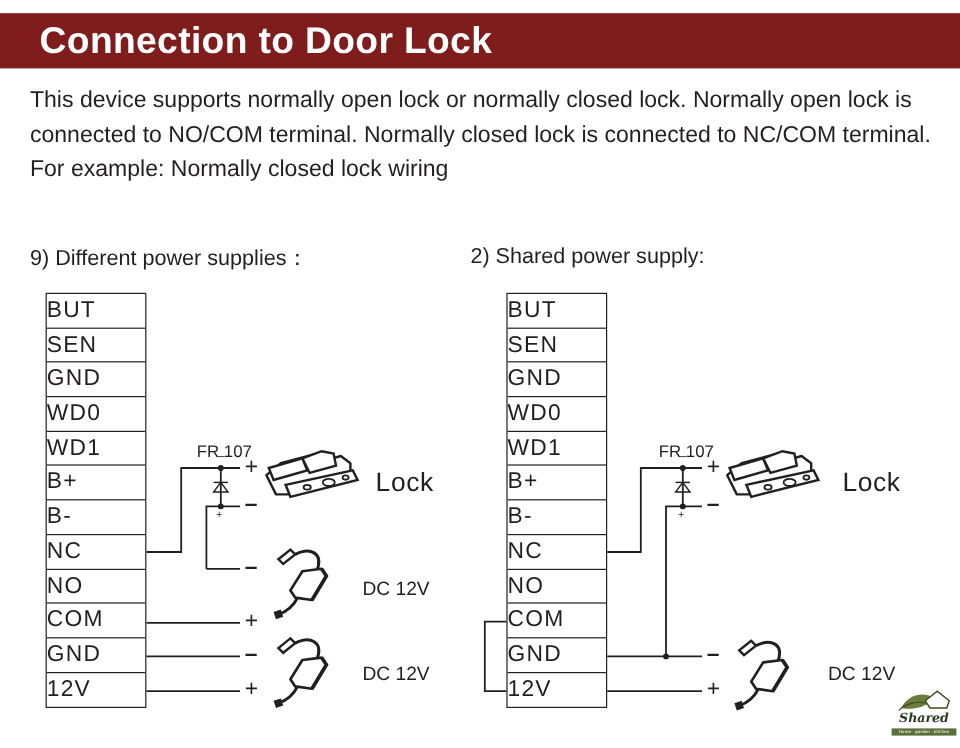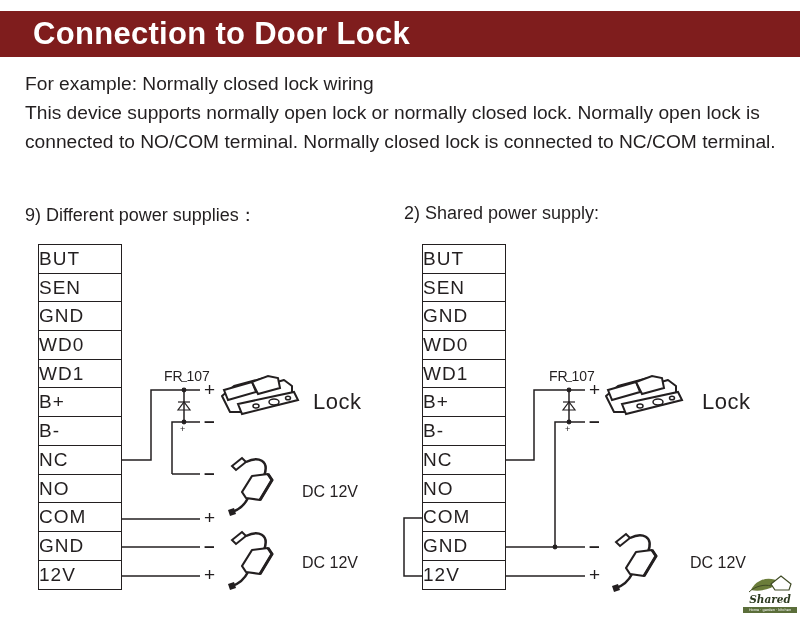--- a/index.html
+++ b/index.html
@@ -22,26 +22,26 @@
   .logo-tag { position:absolute; left:2px; top:35px; width:54px; height:6px; background:#5b6e3a; color:#fff; font-size:3.5px; line-height:6px; text-align:center; font-family:"DejaVu Sans", sans-serif; overflow:hidden; }
 </style>
 </head>
 <body>
 
 <div class="banner">
   <div class="banner-title">Connection to Door Lock</div>
 </div>
 
 <div class="desc">
+  <p>This device supports normally open lock or normally closed lock. Normally open lock is connected to NO/COM terminal. Normally closed lock is connected to NC/COM terminal.</p>
   <p>For example: Normally closed lock wiring</p>
-  <p>This device supports normally open lock or normally closed lock. Normally open lock is connected to NO/COM terminal. Normally closed lock is connected to NC/COM terminal.</p>
 </div>
 
 <div class="sub" style="left:25px;">9) Different power supplies：</div>
-<div class="sub" style="left:404px;">2) Shared power supply:</div>
+<div class="sub" style="left:392px;">2) Shared power supply:</div>
 
 <div class="terms" style="left:38px; top:244px;">
   <div class="term">BUT</div>
   <div class="term">SEN</div>
   <div class="term">GND</div>
   <div class="term">WD0</div>
   <div class="term">WD1</div>
   <div class="term">B+</div>
   <div class="term">B-</div>
   <div class="term">NC</div>

